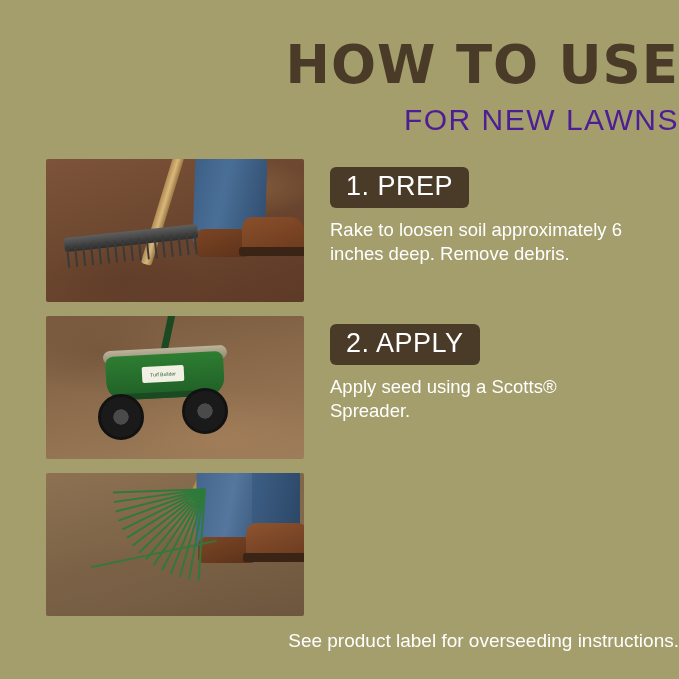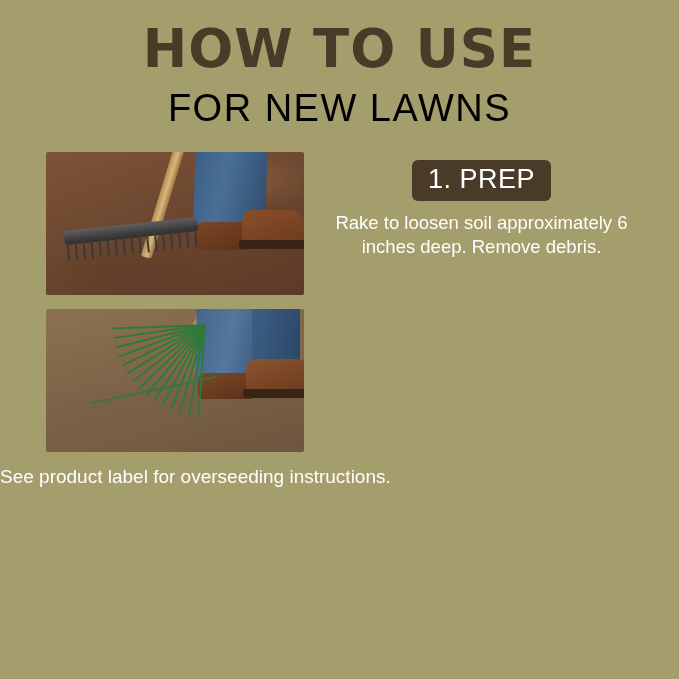--- a/index.html
+++ b/index.html
@@ -16,37 +16,37 @@
   .page {
     position: relative;
     width: 679px;
     height: 679px;
     background: #a49d6c;
     box-sizing: border-box;
   }
 
   
   .header {
-    padding-top: 22px;
-    text-align: center;
+    padding-top: 38px;
+    text-align: right;
   }
   .title {
     font-size: 53px;
     line-height: 1.0;
     font-weight: bold;
     letter-spacing: 1px;
     color: #4a3b28;
     margin: 0;
     font-family: "DejaVu Sans", sans-serif;
   }
   .subtitle {
     margin: 12px 0 0 0;
-    font-size: 38px;
+    font-size: 30px;
     letter-spacing: 1.5px;
-    color: #000000;
+    color: #4c1d95;
     font-family: "Liberation Sans", sans-serif;
   }
 
   
   .steps {
     margin-top: 22px;
     padding: 0 46px 0 46px;
   }
   .step {
     display: flex;
@@ -58,42 +58,41 @@
     height: 143px;
     flex: 0 0 258px;
     border-radius: 2px;
     position: relative;
     overflow: hidden;
   }
   .step-text {
     flex: 1 1 auto;
     padding-left: 26px;
     padding-top: 8px;
-    text-align: center;
   }
   .badge {
     display: inline-block;
     background: #4a3b28;
     color: #ffffff;
     font-size: 27px;
     letter-spacing: 0.5px;
     padding: 4px 16px 6px 16px;
     border-radius: 6px;
     font-family: "Liberation Sans", sans-serif;
   }
   .desc {
     margin-top: 10px;
     color: #ffffff;
     font-size: 18.5px;
     line-height: 1.32;
     font-family: "Liberation Sans", sans-serif;
   }
 
   .footer {
-    text-align: left;
+    text-align: right;
     color: #ffffff;
     font-size: 19px;
     margin-top: 8px;
     font-family: "Liberation Sans", sans-serif;
   }
 
   
   .p1 {
     background:
       radial-gradient(ellipse 120px 50px at 30% 85%, rgba(90,58,38,0.55), rgba(0,0,0,0) 70%),
@@ -349,20 +348,36 @@
             <i style="left:123px"></i>
           <i style="left:131px"></i>
         </div>
       </div>
       <div class="step-text">
         <div class="badge">1. PREP</div>
         <div class="desc">Rake to loosen soil approximately 6 inches deep. Remove debris.</div>
       </div>
     </div>
 
+    <div class="step">
+      <div class="photo p2">
+        <div class="handle2b"></div>
+        <div class="handle2"></div>
+        <div class="hopper-top"></div>
+        <div class="hopper"></div>
+        <div class="hopper-label">Turf Builder</div>
+        <div class="frame2"></div>
+        <div class="wheel wheelA"></div>
+        <div class="wheel wheelB"></div>
+      </div>
+      <div class="step-text">
+        <div class="badge">2. APPLY</div>
+        <div class="desc">Apply seed using a Scotts® Spreader.</div>
+      </div>
+    </div>
 
     <div class="step">
       <div class="photo p3">
         <div class="handle3"></div>
         <div class="jeans3"></div>
         <div class="jeans3b"></div>
         <div class="boot4"></div>
         <div class="boot3"></div>
         <div class="boot3sole"></div>
         <div class="fan">

